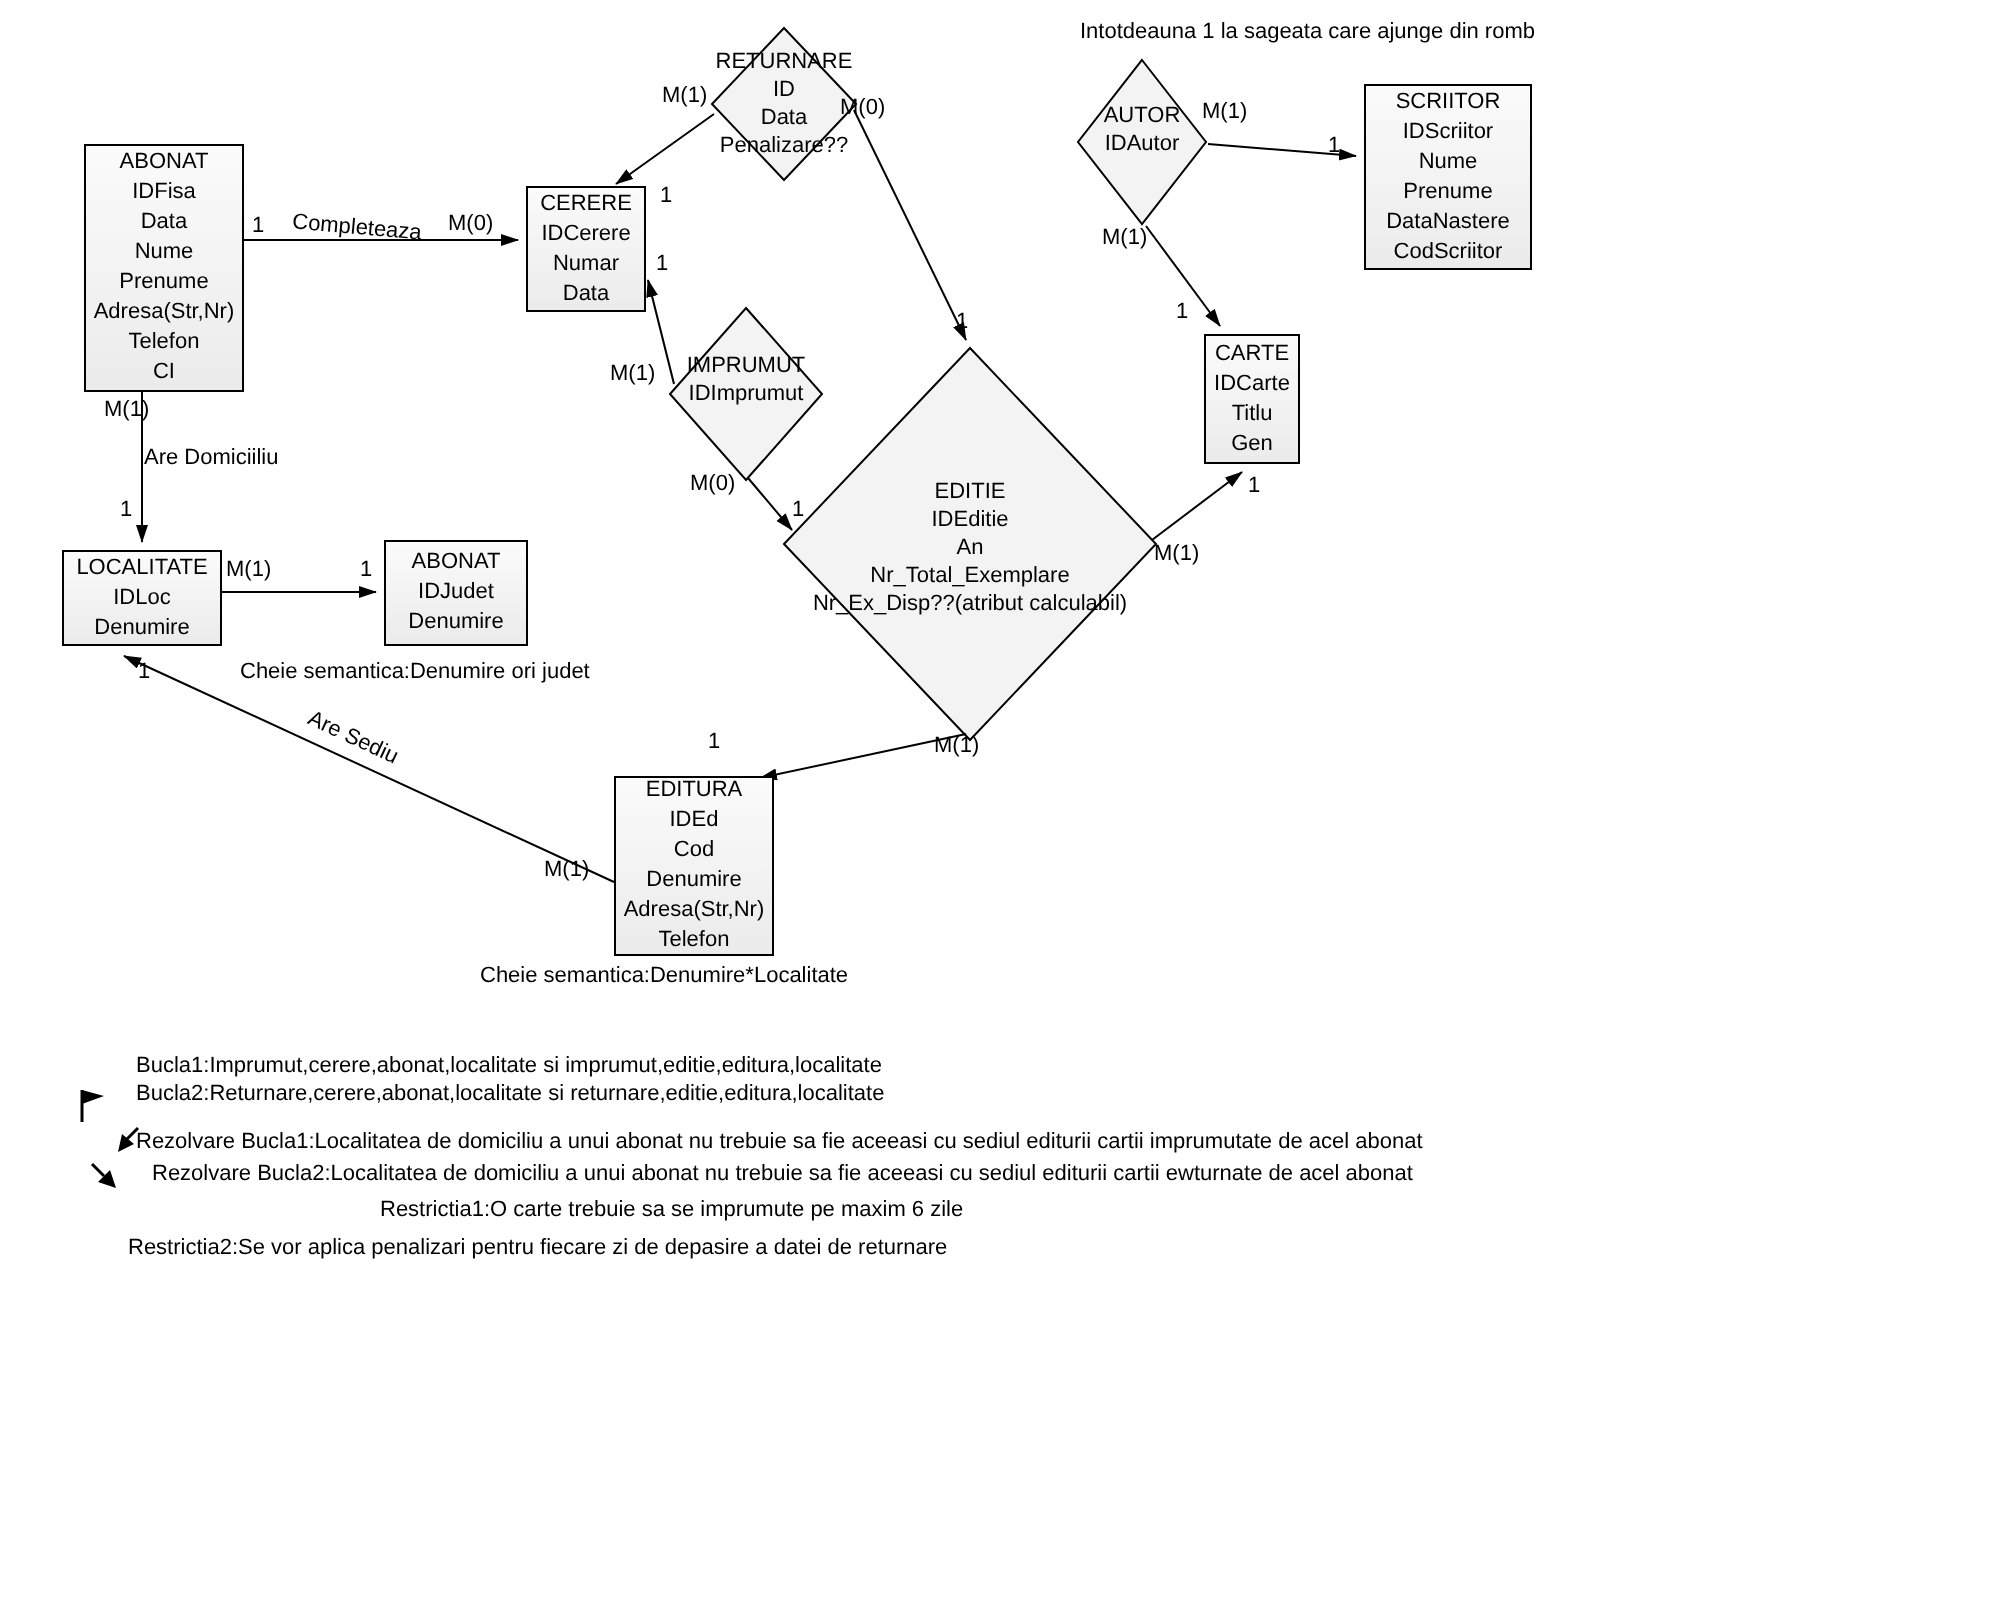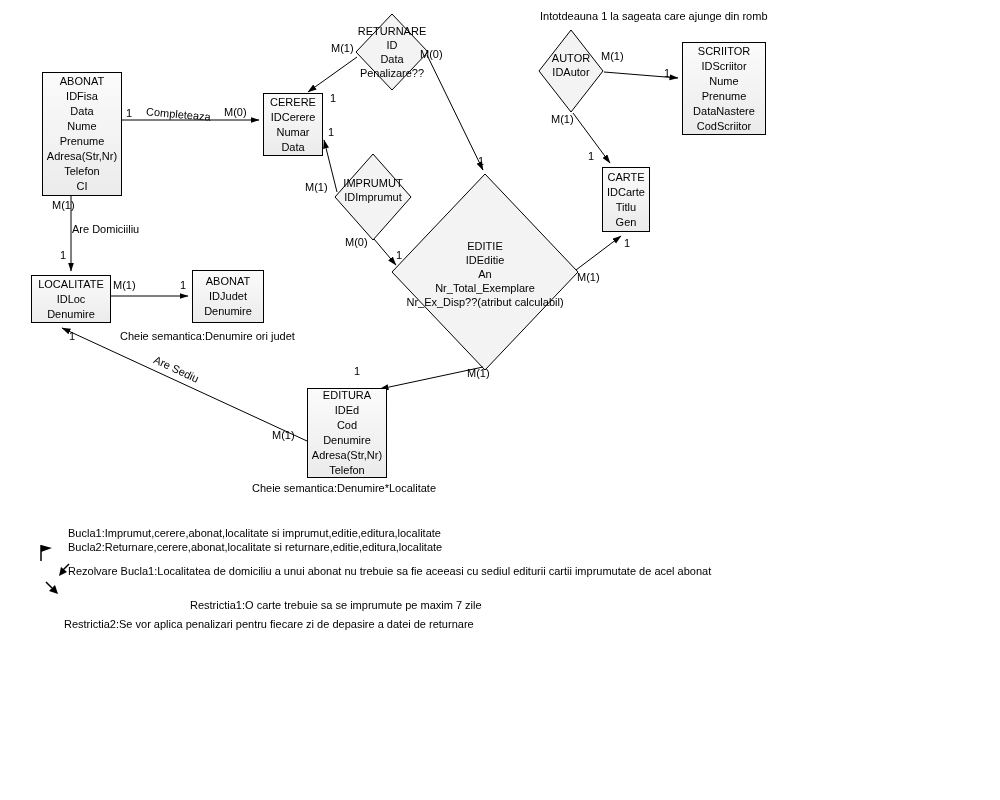--- a/index.html
+++ b/index.html
@@ -171,25 +171,26 @@
   <span class="card" style="left:467px;top:367px;">M(1)</span>
   <span class="card" style="left:577px;top:271px;">M(1)</span>
   <span class="card" style="left:624px;top:237px;">1</span>
   <span class="card" style="left:551px;top:113px;">M(1)</span>
   <span class="card" style="left:588px;top:150px;">1</span>
   <span class="card" style="left:601px;top:50px;">M(1)</span>
   <span class="card" style="left:664px;top:67px;">1</span>
 
   <div class="note" style="left:540px;top:9px;">Intotdeauna 1 la sageata care ajunge din romb</div>
   <div class="note" style="left:120px;top:329px;">Cheie semantica:Denumire ori judet</div>
-  <div class="note" style="left:252px;top:481px;">Cheie semantica:Denumire*Localitate</div>
+  <div class="note" style="left:240px;top:481px;">Cheie semantica:Denumire*Localitate</div>
   <div class="note" style="left:68px;top:526px;text-align:center;">Bucla1:Imprumut,cerere,abonat,localitate si imprumut,editie,editura,localitate</div>
   <div class="note" style="left:68px;top:540px;">Bucla2:Returnare,cerere,abonat,localitate si returnare,editie,editura,localitate</div>
   <div class="note" style="left:68px;top:564px;">Rezolvare Bucla1:Localitatea de domiciliu a unui abonat nu trebuie sa fie aceeasi cu sediul editurii cartii imprumutate de acel abonat</div>
-  <div class="note" style="left:190px;top:598px;">Restrictia1:O carte trebuie sa se imprumute pe maxim 7 zile</div>
+  <div class="note" style="left:76px;top:580px;">Rezolvare Bucla2:Localitatea de domiciliu a unui abonat nu trebuie sa fie aceeasi cu sediul editurii cartii ewturnate de acel abonat</div>
+  <div class="note" style="left:190px;top:598px;">Restrictia1:O carte trebuie sa se imprumute pe maxim 6 zile</div>
   <div class="note" style="left:64px;top:617px;">Restrictia2:Se vor aplica penalizari pentru fiecare zi de depasire a datei de returnare</div>
 
   <svg class="icon" style="left:38px;top:544px;" width="16" height="18" viewBox="0 0 16 18">
     <line x1="3" y1="1" x2="3" y2="17" stroke="#000" stroke-width="1.5"></line>
     <polygon points="3,1 14,4 3,8" fill="#000"></polygon>
   </svg>
   <svg class="icon" style="left:56px;top:562px;" width="16" height="16" viewBox="0 0 16 16">
     <line x1="13" y1="2" x2="7" y2="8" stroke="#000" stroke-width="1.5"></line>
     <polygon points="3,14 5,5 11,10" fill="#000"></polygon>
   </svg>

